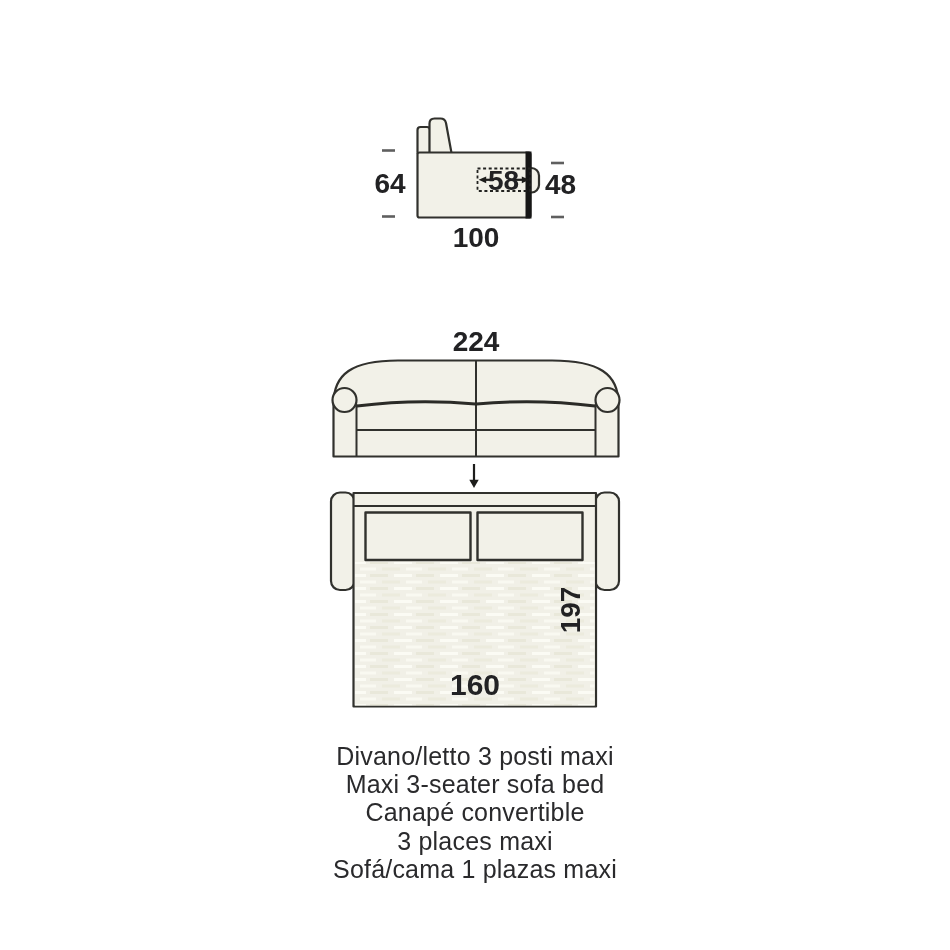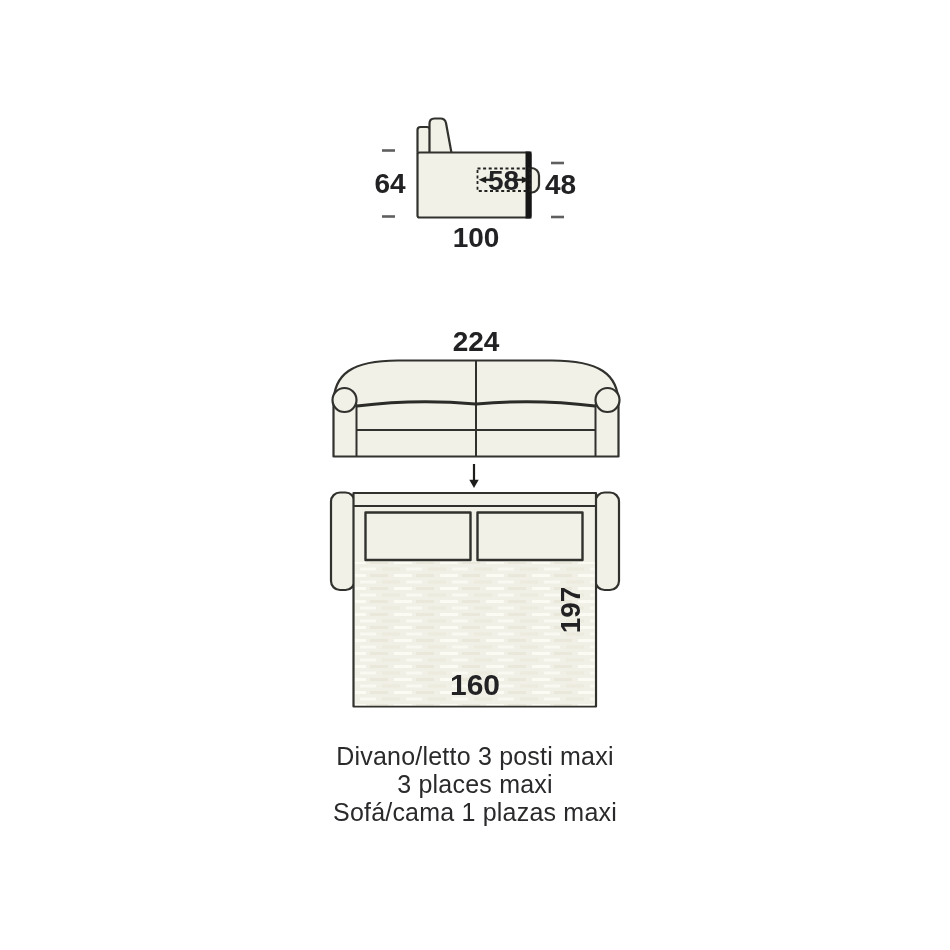--- a/index.html
+++ b/index.html
@@ -110,17 +110,19 @@
       <rect class="outline" x="477.5" y="512.5" width="105" height="47.5" style="stroke-width:2.4"></rect>
 
       <text class="dim" x="570" y="610" dominant-baseline="central" transform="rotate(-90 570 610)">197</text>
 
       <text class="dim" x="475" y="684.5" dominant-baseline="central" style="font-size:30px">160</text>
     </g>
   </svg>
 
   <div class="caption">
     <div>Divano/letto 3 posti maxi</div>
+    <div>Maxi 3-seater sofa bed</div>
+    <div>Canapé convertible</div>
     <div>3 places maxi</div>
     <div>Sofá/cama 1 plazas maxi</div>
   </div>
 
 </div>
 
 </body></html>

